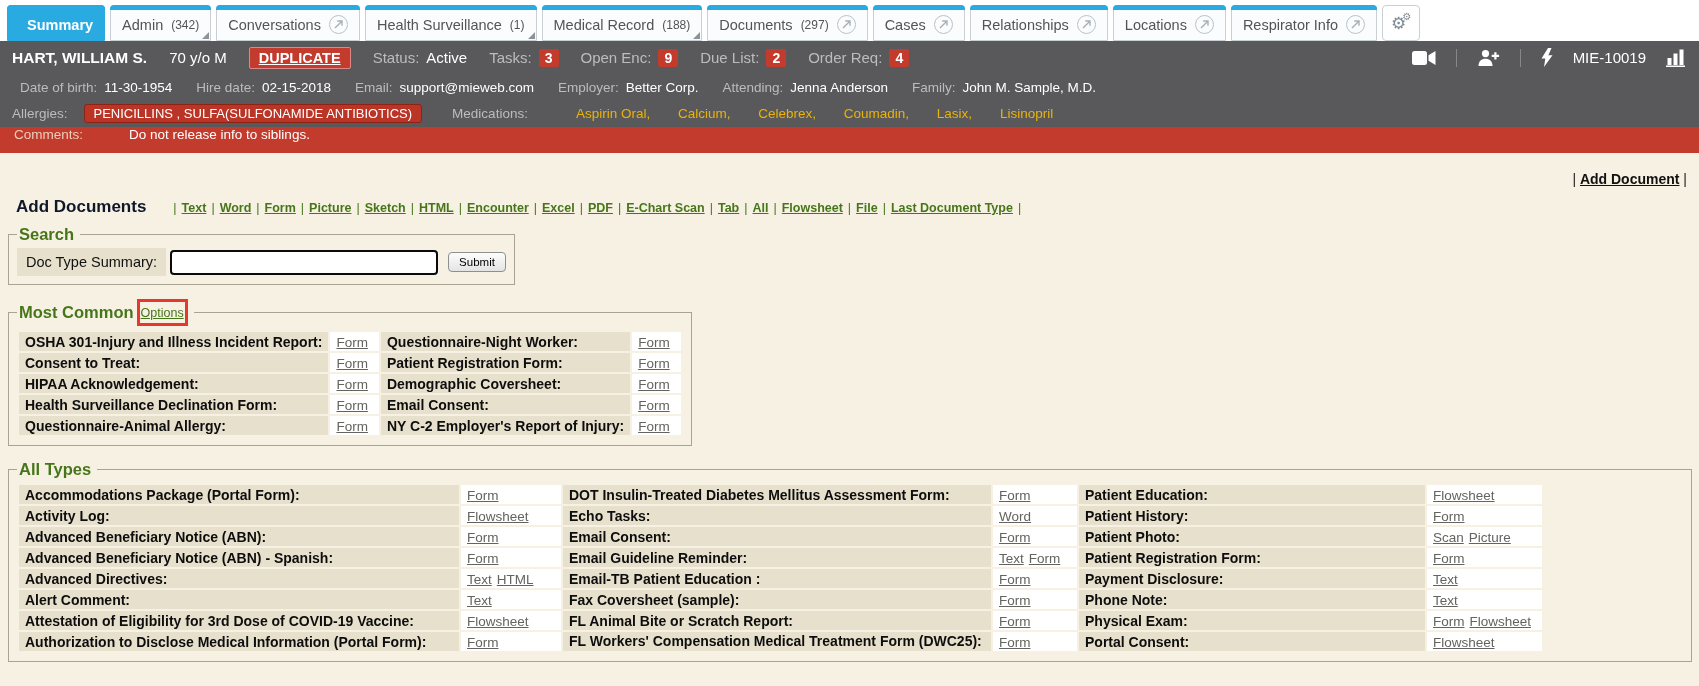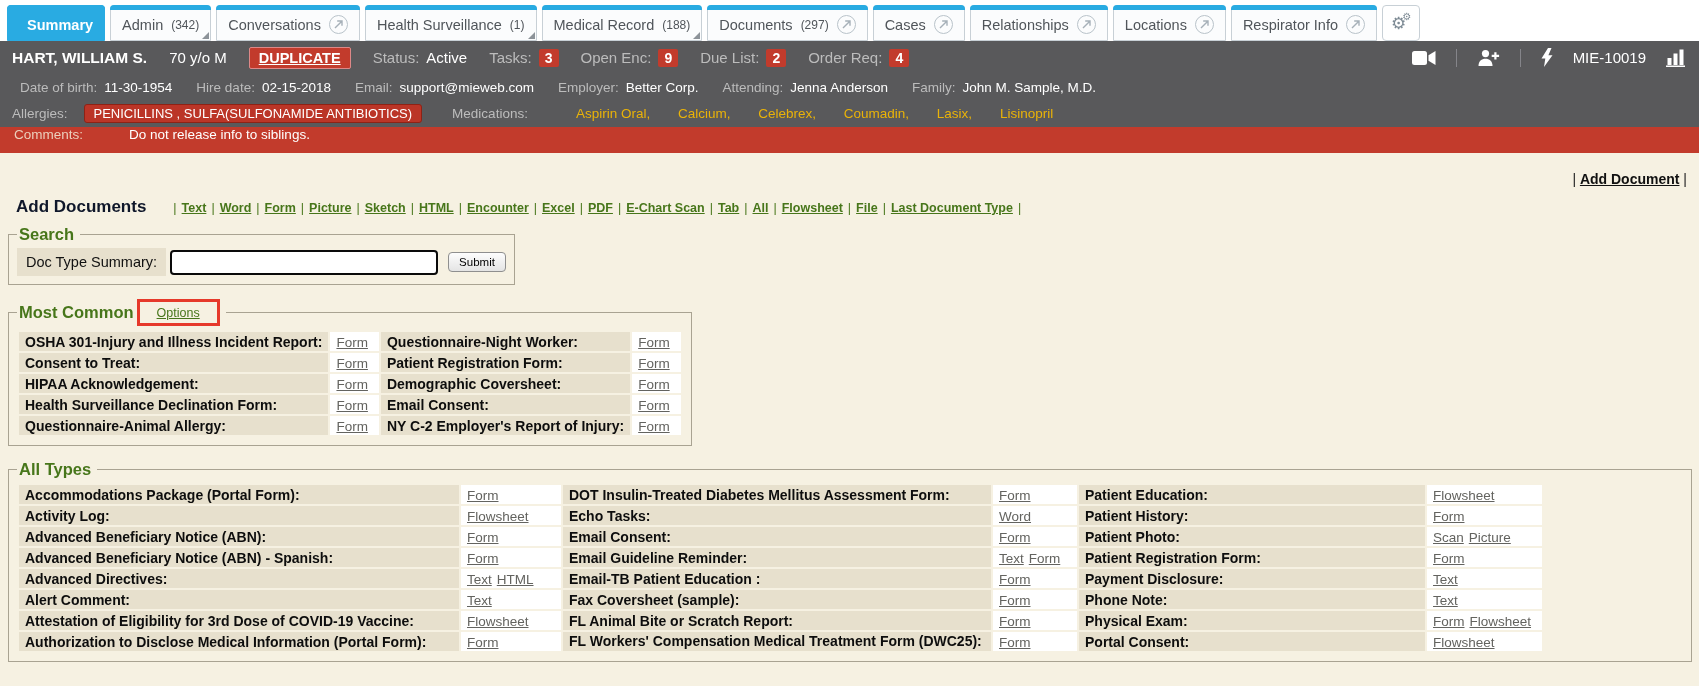--- a/index.html
+++ b/index.html
@@ -50,21 +50,21 @@
   .gl { color:#47761a; font-weight:bold; font-size:12.5px; text-decoration:underline; cursor:pointer; margin:0 2px; }
   .gsep { color:#47761a; font-size:12.5px; margin:0 3px; }
   fieldset { border:1px solid #a9a392; margin:8px 0 0 0; padding:4px 8px 8px; }
   legend { color:#47761a; font-weight:bold; font-size:16.5px; padding:0 6px 0 2px; display:flex; align-items:center; }
   .fs-search { width:470px; }
   .search-row { display:flex; align-items:center; }
   .search-label { background:#e7e0cd; padding:6px 9px; font-size:14.5px; color:#111; white-space:nowrap; }
   .search-input { width:268px; height:25px; border:2px solid #0a0a0a; border-radius:4px; margin-left:4px; padding:0 6px; font-size:14px; }
   .submit-btn { margin-left:10px; font-size:11.5px; font-family:"Liberation Sans",sans-serif; padding:3px 10px; border:1px solid #8f8f8f; border-radius:4px; background:linear-gradient(#fdfdfd,#e4e4e4); cursor:pointer; }
   .fs-mc { width:556px; margin-top:14px; }
-  .options-box { border:3px solid #e6392b; padding:0 17px 2px; margin-left:3px; }
+  .options-box { border:3px solid #e6392b; padding:0 1px 2px; margin-left:3px; }
   .options-box a { color:#47761a; font-weight:normal; font-size:12.5px; text-decoration:underline; cursor:pointer; }
   table.doc { border-collapse:separate; border-spacing:2px; }
   table.doc td { padding:1.5px 6px; font-size:14px; }
   td.dlabel { background:#e7e0cd; font-weight:bold; color:#0d0d0d; white-space:nowrap; }
   td.dlinks { background:#fff; white-space:nowrap; }
   td.dlabel.wrap { white-space:normal; line-height:1.1; }
   a.doclink { color:#63635f; text-decoration:underline; font-size:13.5px; cursor:pointer; margin-right:5px; }
   .fs-at { width:1684px; margin-top:14px; }
 </style>
 </head>

